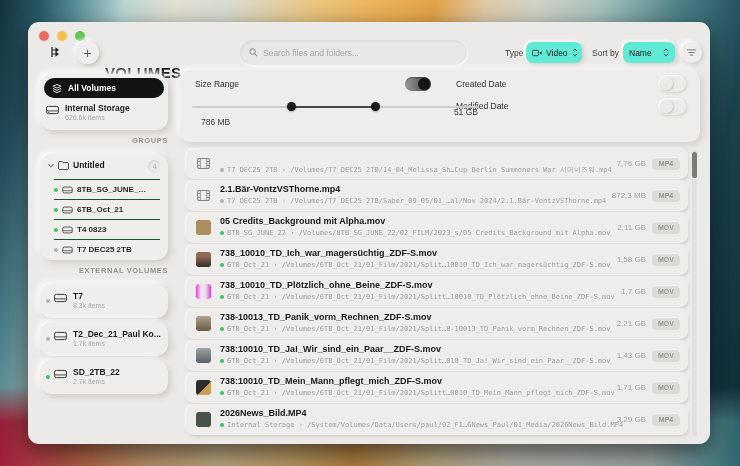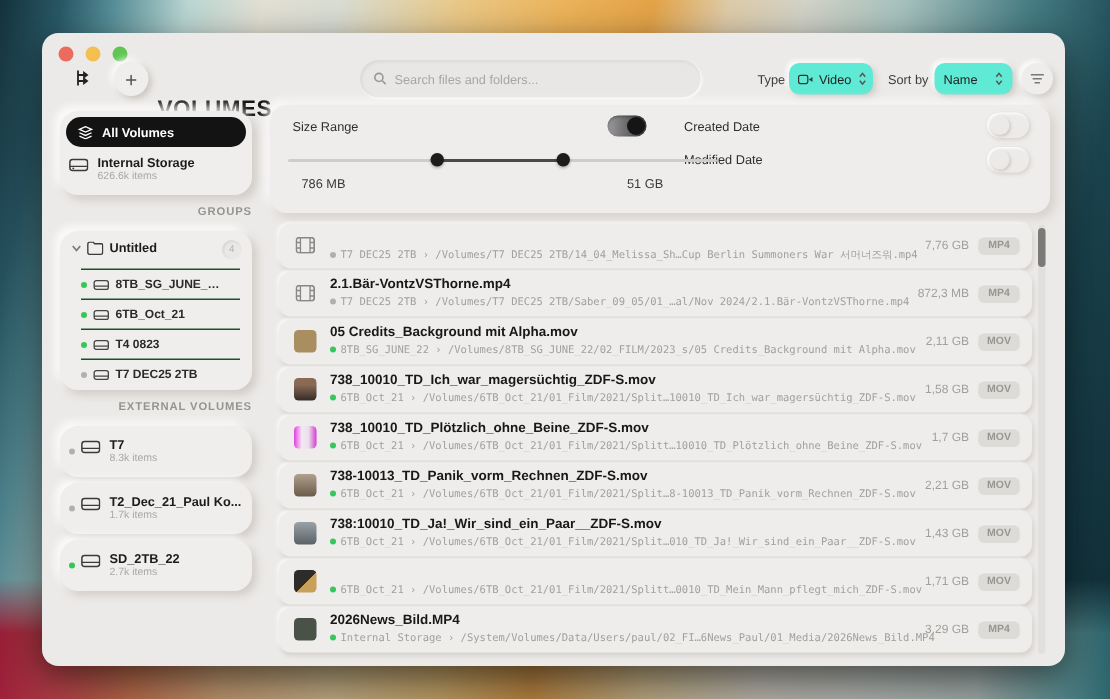--- a/index.html
+++ b/index.html
@@ -65,21 +65,21 @@
   .toggle-on .knob { position:absolute; right:1px; top:1px; width:12px; height:12px; border-radius:50%; background:#151515; }
   .toggle-off { position:absolute; left:478px; width:28px; height:17px; border-radius:9px; background:#edebe9;
     box-shadow:inset 1px 1px 2px rgba(255,255,255,.9),1px 1px 3px rgba(160,150,140,.35); }
   .toggle-off .knob { position:absolute; left:2px; top:2px; width:13px; height:13px; border-radius:50%; background:#eceae8;
     box-shadow:1px 1px 2px rgba(160,150,140,.4); }
   .slider { position:absolute; left:12px; top:32px; width:286px; height:9px; }
   .slider .track { position:absolute; left:0; right:0; top:4px; height:1.5px; background:#cfcdca; border-radius:1px; }
   .slider .range { position:absolute; top:3.5px; height:2.5px; background:#4a4a4a; border-radius:2px; }
   .slider .handle { position:absolute; top:0; width:9px; height:9px; border-radius:50%; background:#1c1c1c; box-shadow:0 1px 2px rgba(0,0,0,.3); }
   .fp-min { position:absolute; left:21px; top:47px; font-size:8.5px; color:#3a3a3a; }
-  .fp-max { position:absolute; left:238px; top:47px; width:60px; text-align:left; font-size:8.5px; color:#3a3a3a; }
+  .fp-max { position:absolute; left:238px; top:37px; width:60px; text-align:right; font-size:8.5px; color:#3a3a3a; }
 
   
   .list { position:absolute; left:158px; top:127px; width:502px; }
   .frow { position:relative; width:502px; height:30px; margin-bottom:2px; background:#efedeb; border-radius:8px;
     box-shadow:1px 2px 3px rgba(160,150,140,.28),-1px -1px 2px rgba(255,255,255,.75); }
   .thumb { position:absolute; left:10px; top:7px; width:15px; height:15px; border-radius:3px; overflow:hidden; }
   .thumb.film { background:transparent; color:#8a8886; display:flex; align-items:center; justify-content:center; }
   .t3 { background:#a98e5f; } .t4 { background:linear-gradient(180deg,#8a6a55 30%,#352c26); }
   .t5 { background:linear-gradient(90deg,#e040e0,#f4e8f2 35%,#eadfe8 65%,#d53ad5); }
   .t6 { background:linear-gradient(180deg,#b0a08e,#6a5a48); }
@@ -393,20 +393,21 @@
         <div class="fpath">
             <span class="dot green"></span>
             <span>6TB_Oct_21 › /Volumes/6TB_Oct_21/01_Film/2021/Split…010_TD_Ja!_Wir_sind_ein_Paar__ZDF-S.mov</span>
           </div>
         <div class="fsize">1,43 GB</div>
         <div class="fbadge">MOV</div>
       </div>
 
       <div class="frow">
         <div class="thumb t8"></div>
+        <div class="fname">738:10010_TD_Mein_Mann_pflegt_mich_ZDF-S.mov</div>
         <div class="fpath">
             <span class="dot green"></span>
             <span>6TB_Oct_21 › /Volumes/6TB_Oct_21/01_Film/2021/Splitt…0010_TD_Mein_Mann_pflegt_mich_ZDF-S.mov</span>
           </div>
         <div class="fsize">1,71 GB</div>
         <div class="fbadge">MOV</div>
       </div>
 
       <div class="frow">
         <div class="thumb t9"></div>

